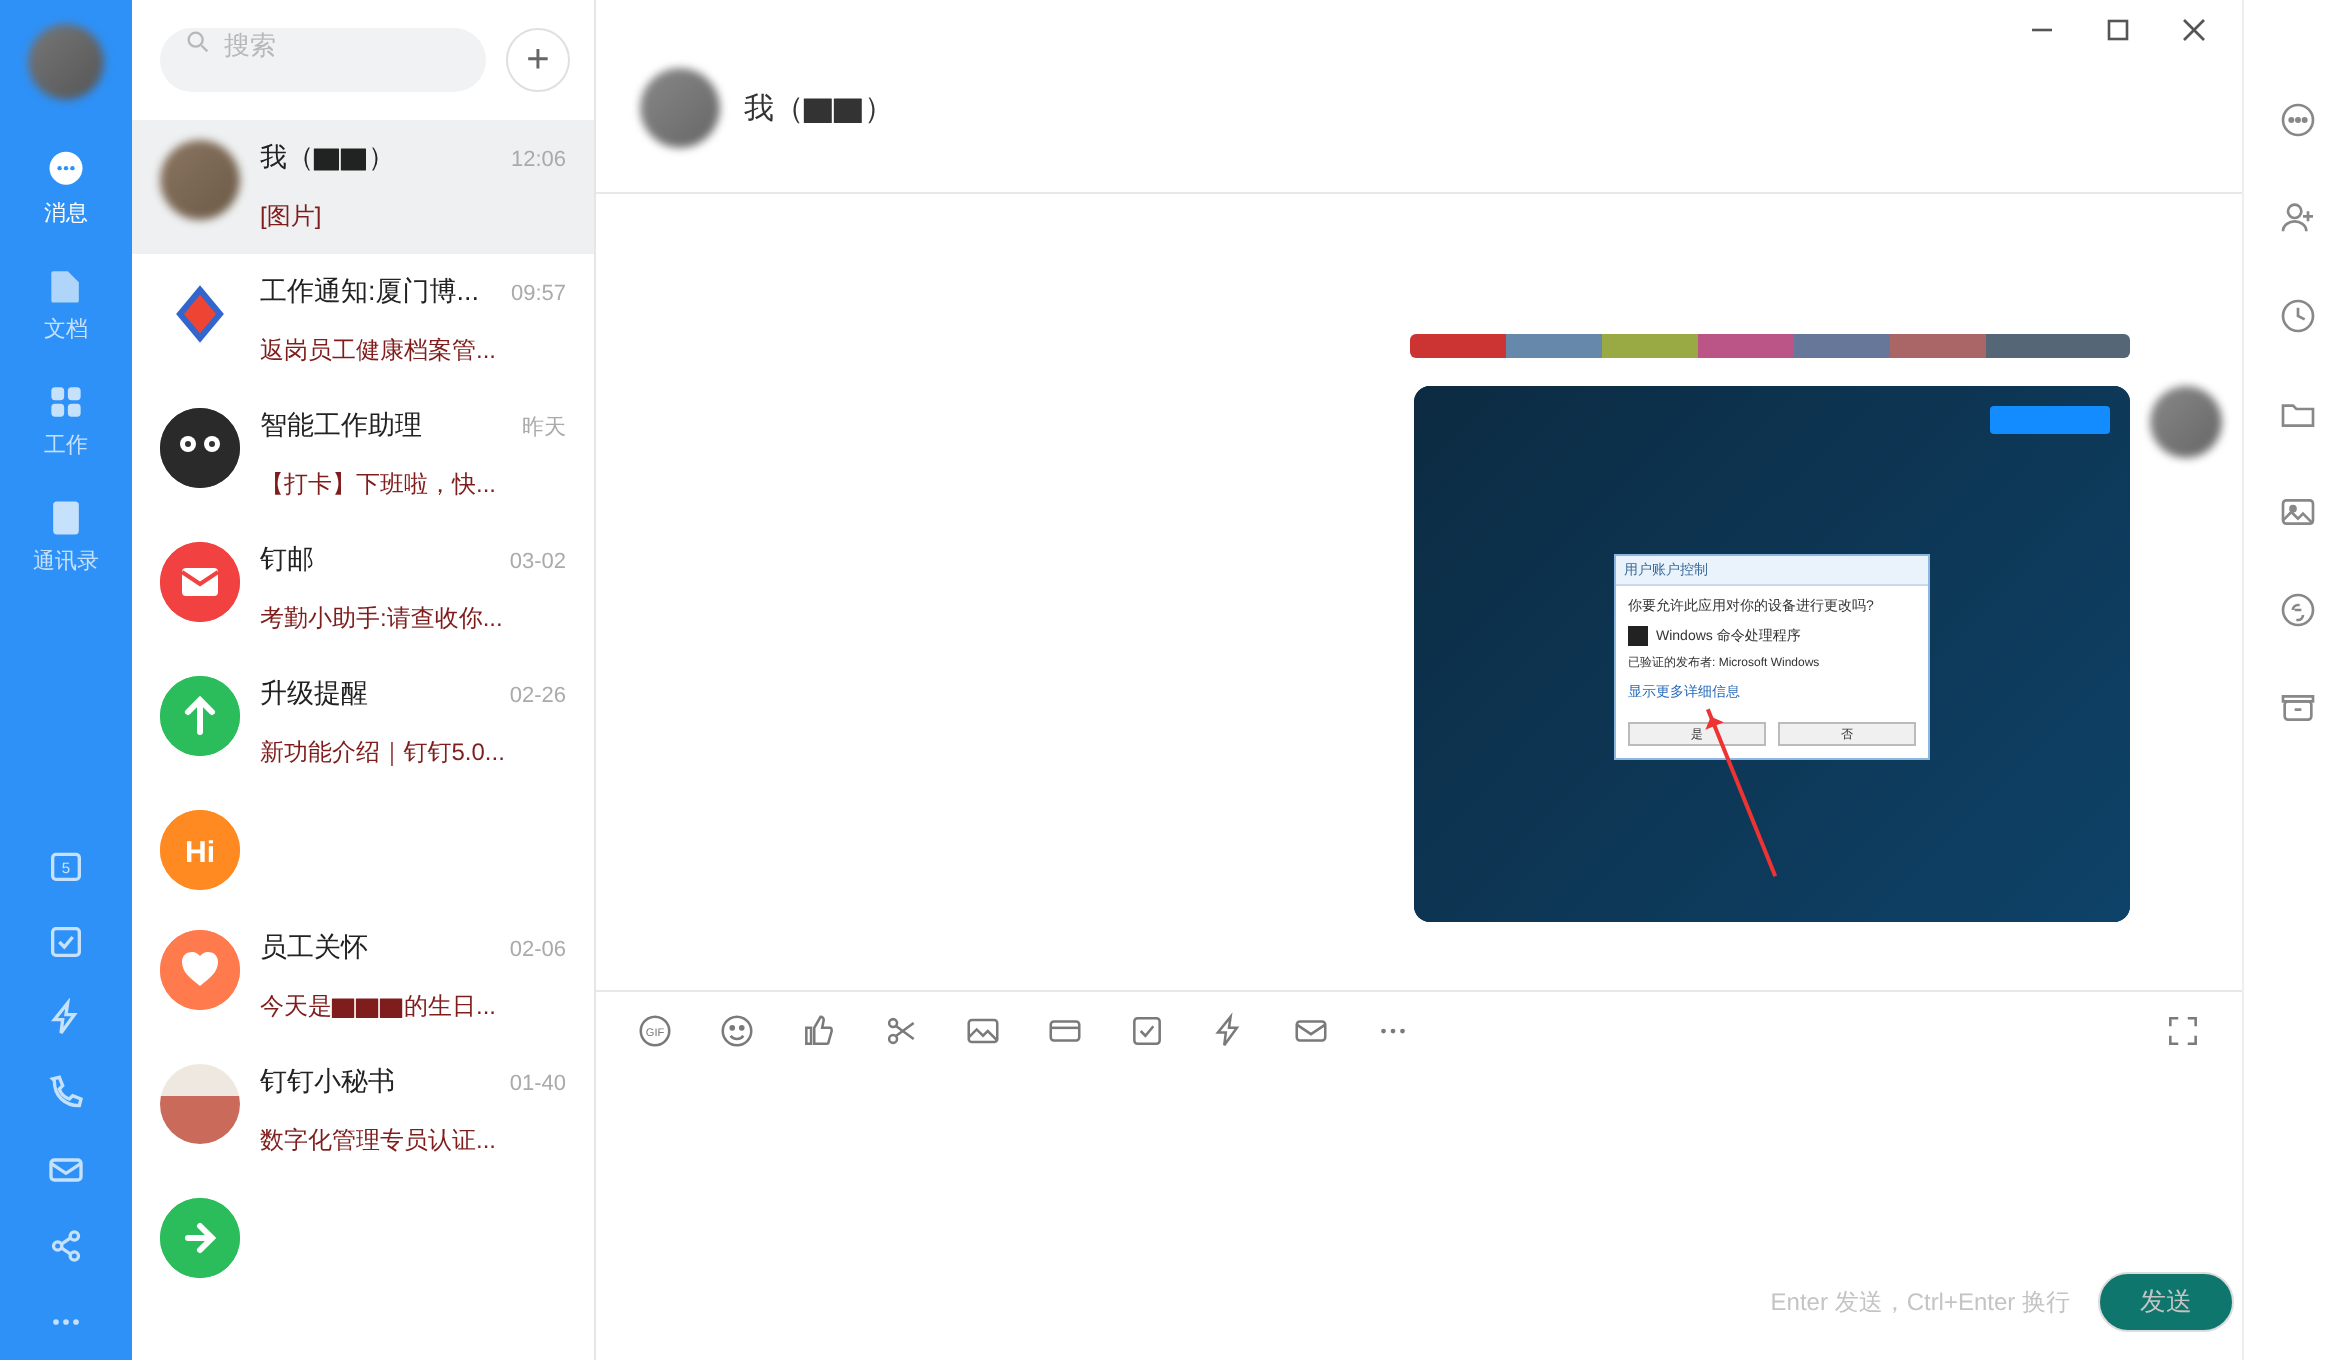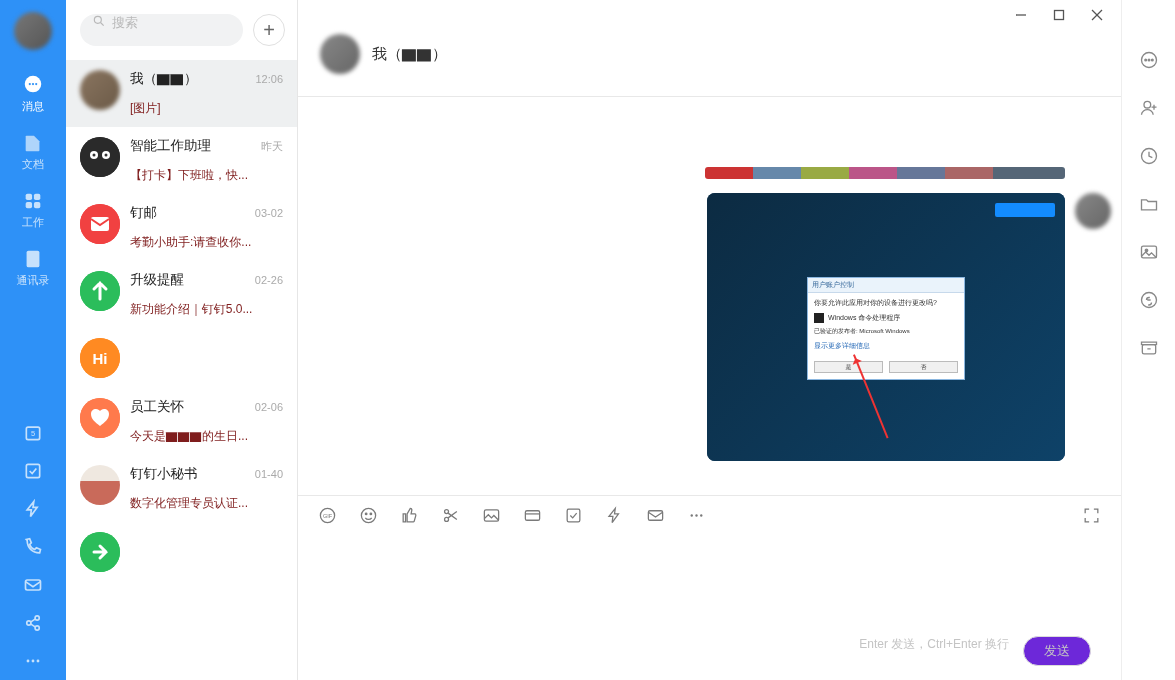--- a/index.html
+++ b/index.html
@@ -56,23 +56,23 @@
 .dlg-box .dlg-btn { flex:1; height:12px; background:#f0f0f0; border:1px solid #bbb; display:flex; align-items:center; justify-content:center; font-size:6px; }
 .arrow { position:absolute; top:162px; left:146px; width:2px; height:90px; background:#e33; transform-origin:top left; transform:rotate(-22deg); }
 .arrow::before { content:""; position:absolute; top:-1px; left:-4px; border:5px solid transparent; border-bottom-color:#e33; }
 .msg-av { width:36px; height:36px; border-radius:50%; background:linear-gradient(135deg,#888,#666); filter:blur(2px); flex-shrink:0; }
 .chat-divider { height:1px; background:#e8e8e8; margin:0 0px; }
 .toolbar { display:flex; align-items:center; padding:10px 20px; gap:22px; color:#7a7a7a; }
 .toolbar .tool { cursor:pointer; display:flex; }
 .toolbar svg { width:19px; height:19px; }
 .toolbar .spacer { flex:1; }
 .input-area { flex:0 0 145px; position:relative; }
-.send-row { position:absolute; bottom:14px; right:30px; display:flex; align-items:flex-start; gap:14px; }
+.send-row { position:absolute; bottom:14px; right:4px; display:flex; align-items:center; gap:14px; }
 .send-hint { font-size:12px; color:#c4c4c4; }
-.send-btn { height:30px; padding:0 20px; border:1px solid #dcdcdc; border-radius:15px; background:#6d28d9; color:#c4c4c4; font-size:13px; cursor:pointer; }
+.send-btn { height:30px; padding:0 20px; border:1px solid #dcdcdc; border-radius:15px; background:#0f766e; color:#c4c4c4; font-size:13px; cursor:pointer; }
 
 
 .rrail { width:54px; border-left:1px solid #eee; display:flex; flex-direction:column; align-items:center; padding-top:50px; gap:24px; color:#888; }
 .rrail .ri { cursor:pointer; }
 .rrail svg { width:20px; height:20px; }
 
 
 .av-blur { background:linear-gradient(135deg,#8a7560,#6b5a47); filter:blur(2px); }
 .av-red-diamond { background:#fff; }
 .av-black { background:#333; }
@@ -179,20 +179,36 @@
     </div>
     <div class="conv-list" id="conv-list">
         <div class="conv active">
           <div class="conv-av av-blur"></div>
           <div class="conv-body">
             <div class="conv-top">
               <span class="conv-title">我（▇▇）</span>
               <span class="conv-time">12:06</span>
             </div>
             <div class="conv-sub">[图片]</div>
+          </div>
+        </div>
+        <div class="conv">
+          <div class="conv-av av-red-diamond">
+            <svg width="40" height="40">
+              <circle cx="20" cy="20" r="20" fill="#fff"></circle>
+              <path d="M20 8 L30 20 L20 32 L10 20 Z" fill="#e43"></path>
+              <path d="M20 8 L30 20 L20 32 L10 20 Z" fill="none" stroke="#36c" stroke-width="3"></path>
+            </svg>
+          </div>
+          <div class="conv-body">
+            <div class="conv-top">
+              <span class="conv-title">工作通知:厦门博...</span>
+              <span class="conv-time">09:57</span>
+            </div>
+            <div class="conv-sub">返岗员工健康档案管...</div>
           </div>
         </div>
         <div class="conv">
           <div class="conv-av av-black">
             <svg width="40" height="40">
               <circle cx="20" cy="20" r="20" fill="#2a2a2a"></circle>
               <circle cx="14" cy="18" r="4" fill="#fff"></circle>
               <circle cx="26" cy="18" r="4" fill="#fff"></circle>
               <circle cx="14" cy="18" r="1.5" fill="#333"></circle>
               <circle cx="26" cy="18" r="1.5" fill="#333"></circle>

